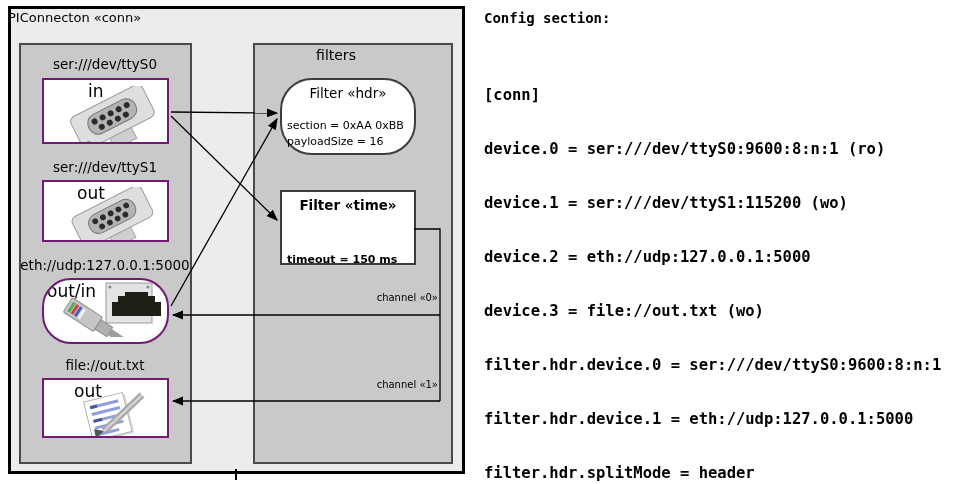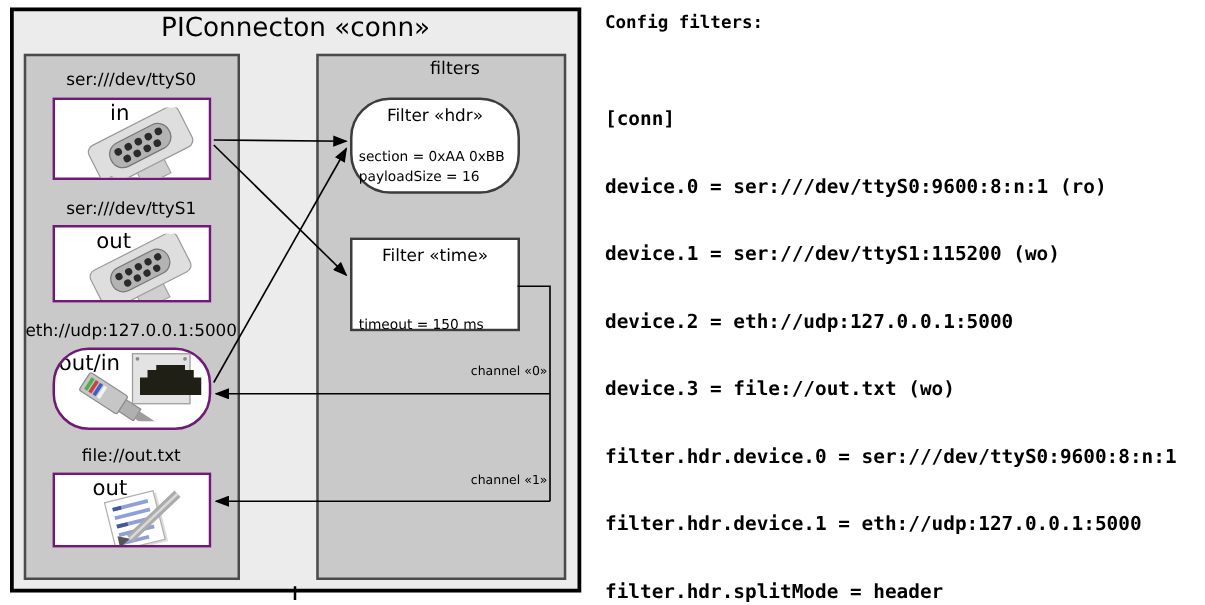--- a/index.html
+++ b/index.html
@@ -2,26 +2,26 @@
 <html><head>
 <meta charset="utf-8">
 <style>
   html,body{margin:0;padding:0;background:#fff;}
   .stage{position:relative;width:964px;height:484px;background:#fff;
          font-family:"DejaVu Sans",sans-serif;color:#000;overflow:hidden;}
 
   
   .outer{position:absolute;left:8px;top:6px;width:457px;height:468px;
          background:#ececec;border:3px solid #000;box-sizing:border-box;}
-  .diagram-title{position:absolute;left:8px;top:10px;width:457px;text-align:center;
-         font-size:21px;}
+  .diagram-title{position:absolute;left:8px;top:10px;width:457px;text-align:left;
+         font-size:13px;}
   .group{position:absolute;background:#c9c9c9;border:2px solid #4a4a4a;box-sizing:border-box;}
   .g-left{left:19px;top:43px;width:173px;height:421px;}
   .g-right{left:253px;top:43px;width:200px;height:421px;}
-  .filters-title{position:absolute;left:264px;top:47px;width:200px;text-align:center;font-size:14px;}
+  .filters-title{position:absolute;left:236px;top:47px;width:200px;text-align:center;font-size:14px;}
 
   .devlabel{position:absolute;left:19px;width:172px;text-align:center;font-size:13.5px;}
   .devbox{position:absolute;left:42px;width:127px;background:#fff;
           border:2px solid #701a75;box-sizing:border-box;overflow:hidden;}
   .dir{position:absolute;top:1px;font-size:17px;line-height:20px;}
 
   .filterbox{position:absolute;left:280px;width:136px;background:#fff;
              border:2px solid #3c3c3c;box-sizing:border-box;}
   .filterbox .ftitle{position:absolute;top:5px;left:0;width:100%;text-align:center;font-size:13.5px;}
   .filterbox .fbody{position:absolute;left:5px;right:2px;font-size:11px;line-height:15.5px;}
@@ -141,21 +141,21 @@
   </div>
 
   <div class="filterbox" style="top:78px;height:77px;border-radius:32px;">
     <div class="ftitle">Filter «hdr»</div>
     <div class="fbody" style="top:38px;">
       <div>section = 0xAA 0xBB</div>
       <div>payloadSize = 16</div>
     </div>
   </div>
 
-  <div class="filterbox" style="top:190px;height:75px;">
+  <div class="filterbox" style="top:190px;height:75px;font-weight:bold;">
     <div class="ftitle">Filter «time»</div>
     <div class="fbody" style="top:28px;margin-top:32px;">
       <div>timeout = 150 ms</div>
     </div>
   </div>
 
   <div class="chlabel" style="top:292px;">channel «0»</div>
   <div class="chlabel" style="top:379px;">channel «1»</div>
 
   <svg class="lines-svg">
@@ -169,21 +169,21 @@
       <line x1="171" y1="116" x2="277" y2="220" marker-end="url(#arr)"></line>
       <line x1="171" y1="306" x2="277" y2="119" marker-end="url(#arr)"></line>
       <path d="M414,229 L440,229 L440,401"></path>
       <line x1="440" y1="315" x2="173" y2="315" marker-end="url(#arr)"></line>
       <line x1="440" y1="401" x2="173" y2="401" marker-end="url(#arr)"></line>
       <line x1="236" y1="469" x2="236" y2="480" stroke-width="2"></line>
     </g>
   </svg>
 
   <div class="config">
-    <div class="config-heading">Config filters:</div>
+    <div class="config-heading">Config section:</div>
     <div class="config-lines">
       <div>[conn]</div>
       <div>device.0 = ser:///dev/ttyS0:9600:8:n:1 (ro)</div>
       <div>device.1 = ser:///dev/ttyS1:115200 (wo)</div>
       <div>device.2 = eth://udp:127.0.0.1:5000</div>
       <div>device.3 = file://out.txt (wo)</div>
       <div>filter.hdr.device.0 = ser:///dev/ttyS0:9600:8:n:1</div>
       <div>filter.hdr.device.1 = eth://udp:127.0.0.1:5000</div>
       <div>filter.hdr.splitMode = header</div>
       

